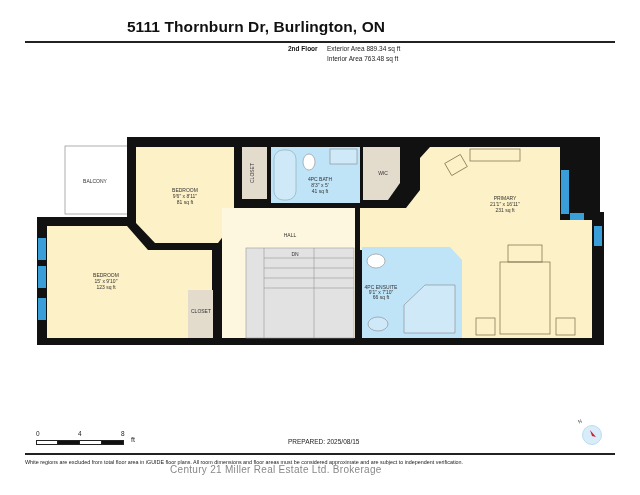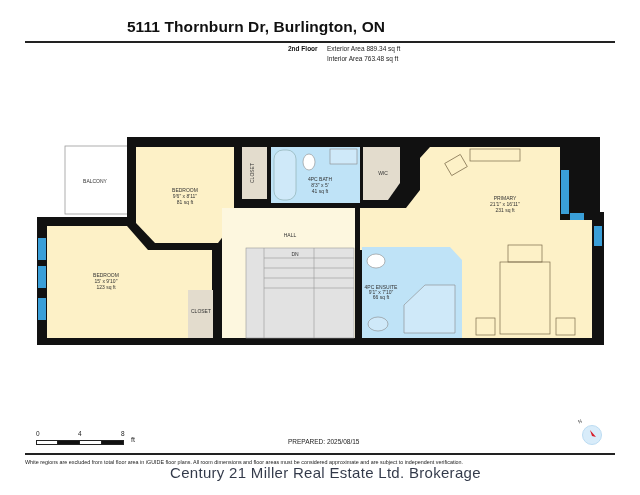--- a/index.html
+++ b/index.html
@@ -14,21 +14,21 @@
   .room-label { font-family:"Liberation Sans", sans-serif; font-size:5px; fill:#333; text-anchor:middle; }
   .scale { position:absolute; left:36px; top:432px; }
   .scale-num { position:absolute; top:-2px; font-size:6.5px; color:#222; }
   .scale-bar { position:absolute; top:8px; height:3px; border:0.8px solid #222; }
   .scale-ft { position:absolute; left:95px; top:4px; font-size:7px; color:#222; }
   .prepared { position:absolute; left:288px; top:438px; font-size:6.5px; color:#222; }
   .compass { position:absolute; left:582px; top:425px; width:18px; height:18px; border-radius:50%; background:#d8ecfa; border:1.5px solid #bcdcf2; }
   .compass-n { position:absolute; left:578px; top:418px; font-size:5px; color:#333; transform:rotate(-30deg); }
   .rule-bottom { position:absolute; left:25px; width:590px; top:453px; height:1.5px; background:#222; }
   .disclaimer { position:absolute; left:25px; top:459px; font-size:5.4px; color:#222; white-space:nowrap; }
-  .watermark { position:absolute; left:170px; top:464px; font-size:15px; color:#0f172a; letter-spacing:0.3px; white-space:nowrap; opacity:0.85; }
+  .watermark { position:absolute; left:170px; top:464px; font-size:10px; color:#737373; letter-spacing:0.3px; white-space:nowrap; opacity:0.85; }
 </style>
 </head>
 <body>
 
 <div class="title">5111 Thornburn Dr, Burlington, ON</div>
 <div class="rule-top"></div>
 <div class="floor-label">2nd Floor</div>
 <div class="area ext">Exterior Area 889.34 sq ft</div>
 <div class="area int">Interior Area 763.48 sq ft</div>
 

